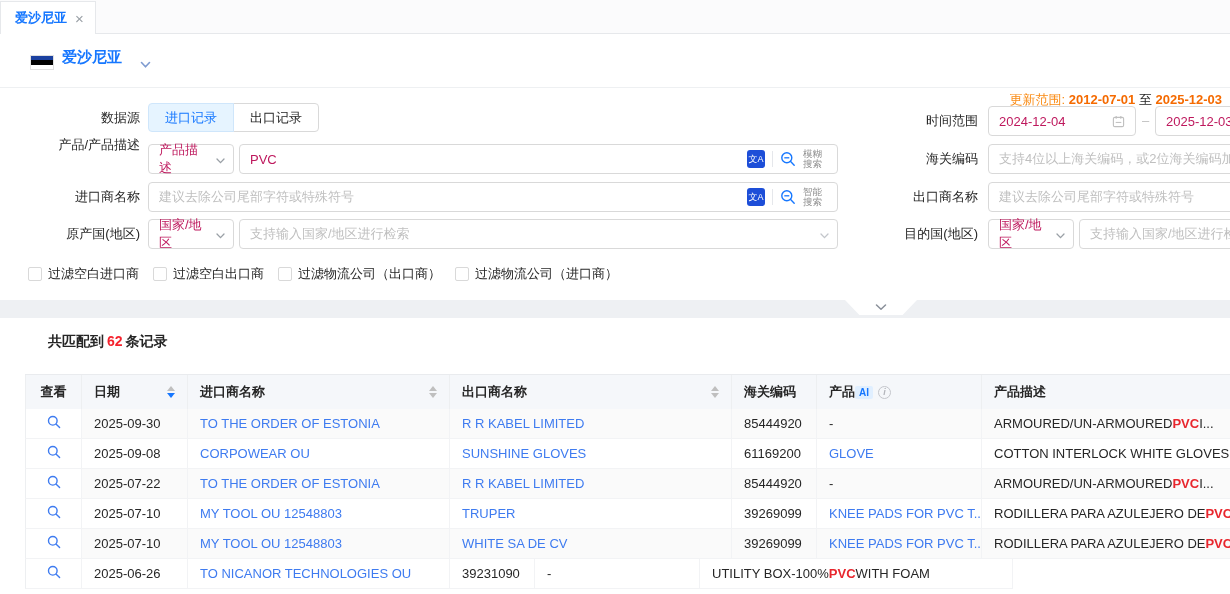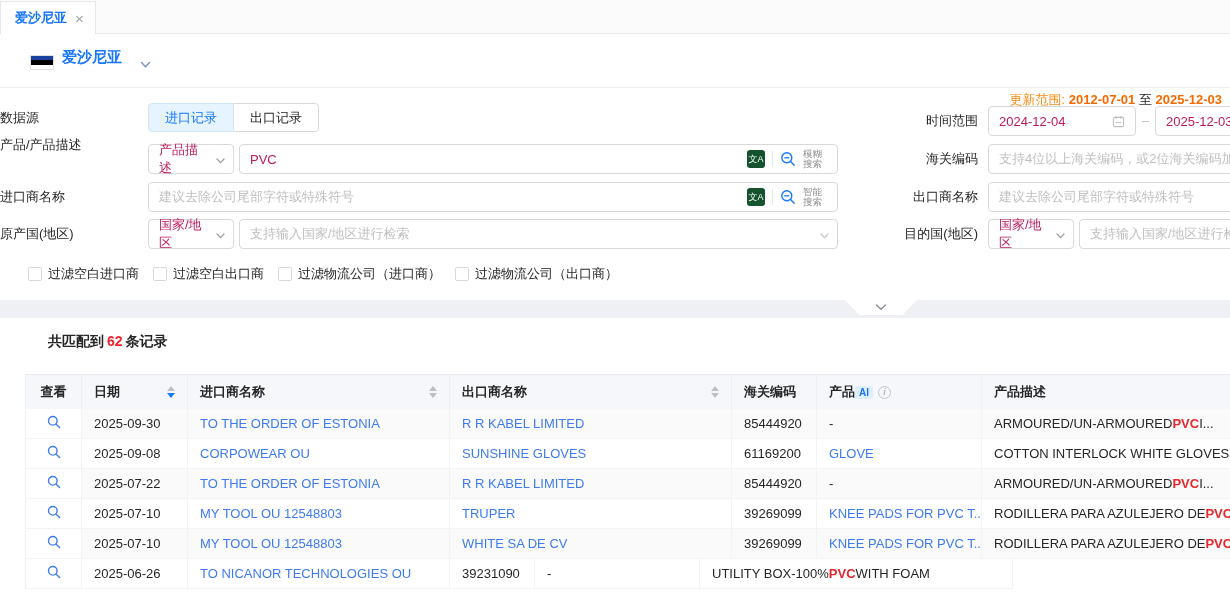--- a/index.html
+++ b/index.html
@@ -17,42 +17,42 @@
   
   .country-header { position:absolute; left:0; top:35px; width:1230px; height:53px; background:#fff; border-bottom:1px solid #eef0f2; }
   .flag { position:absolute; left:30px; top:20px; width:24px; height:15px; border:1px solid #e0e0e0; display:flex; flex-direction:column; }
   .flag i { flex:1; display:block; }
   .flag .b1 { background:#1b41a0; } .flag .b2 { background:#000; } .flag .b3 { background:#fff; }
   .country-name { position:absolute; left:62px; top:13px; font-size:15px; font-weight:700; color:#1677ff; cursor:pointer; }
   .country-caret { position:absolute; left:140px; top:22px; }
 
   
   .filter-form { position:absolute; left:0; top:89px; width:1230px; height:211px; background:#fff; }
-  .f-label { position:absolute; left:0; width:140px; text-align:left; line-height:30px; color:#262626; }
+  .f-label { position:absolute; left:0; width:140px; text-align:right; line-height:30px; color:#262626; }
   .f-label-r { position:absolute; left:830px; width:148px; text-align:right; line-height:30px; color:#262626; }
 
   .seg { position:absolute; left:148px; top:14px; display:flex; height:29px; cursor:pointer; }
   .seg-opt { padding:0 16px; line-height:27px; border:1px solid #d9d9d9; background:#fff; color:#262626; }
   .seg-opt.first { border-radius:4px 0 0 4px; }
   .seg-opt.last  { border-radius:0 4px 4px 0; margin-left:-1px; }
   .seg-opt.active { background:#e6f4ff; color:#1677ff; border-color:#cfe6fb; z-index:1; }
 
   .update-range { position:absolute; right:8px; top:2px; white-space:nowrap; }
   .ur-label { color:#fa8c16; }
   .ur-date  { color:#f56a00; font-weight:700; }
   .ur-to    { color:#262626; }
 
   .inp { position:absolute; height:30px; border:1px solid #d9d9d9; border-radius:4px; background:#fff;
     display:flex; align-items:center; padding:0 10px; cursor:text; }
   .inp .val { color:#be185d; }
   .inp .ph  { color:#bfbfbf; white-space:nowrap; overflow:hidden; }
   .sel { cursor:pointer; justify-content:space-between; padding-right:8px; }
   .caret-down { flex:none; margin-left:6px; }
   .inp-tools { margin-left:auto; display:flex; align-items:center; gap:7px; flex:none; }
-  .trans-icon { width:18px; height:18px; border-radius:3px; background:#14532d; color:#fff; font-size:9px;
+  .trans-icon { width:18px; height:18px; border-radius:3px; background:#1d4ed8; color:#fff; font-size:9px;
     display:flex; align-items:center; justify-content:center; letter-spacing:0; cursor:pointer; }
   .tool-div { width:1px; height:16px; background:#e5e7eb; }
   .mode-txt { width:24px; font-size:9.5px; line-height:10px; color:#8c8c8c; cursor:pointer; }
   .search-icon { cursor:pointer; display:flex; }
 
   .checkbox-row { position:absolute; left:28px; top:176px; display:flex; gap:14px; }
   .cb-item { display:flex; align-items:center; gap:6px; cursor:pointer; }
   .cb-box { width:14px; height:14px; border:1px solid #d9d9d9; border-radius:2px; background:#fff; }
 
   
@@ -224,25 +224,25 @@
         <label class="cb-item">
           <span class="cb-box"></span>
           <span>过滤空白进口商</span>
         </label>
         <label class="cb-item">
           <span class="cb-box"></span>
           <span>过滤空白出口商</span>
         </label>
         <label class="cb-item">
           <span class="cb-box"></span>
-          <span>过滤物流公司（进口商）</span>
+          <span>过滤物流公司（出口商）</span>
         </label>
         <label class="cb-item">
           <span class="cb-box"></span>
-          <span>过滤物流公司（出口商）</span>
+          <span>过滤物流公司（进口商）</span>
         </label>
       </div>
   </div>
 
   <div class="band">
     <div class="collapse-handle">
       <svg width="12" height="7" viewBox="0 0 12 7">
           <polyline points="1.5,1 6,5.3 10.5,1" fill="none" stroke="#8a909a" stroke-width="1.5" stroke-linecap="round" stroke-linejoin="round"></polyline>
         </svg>
     </div>

